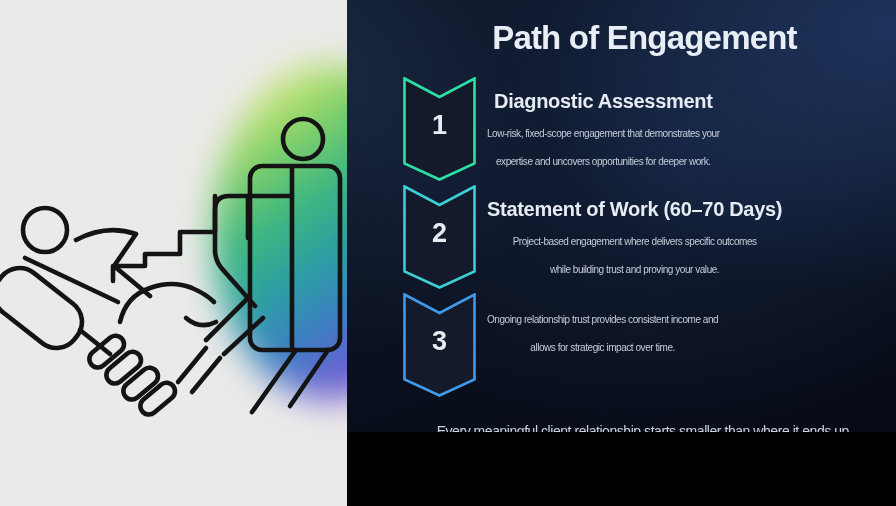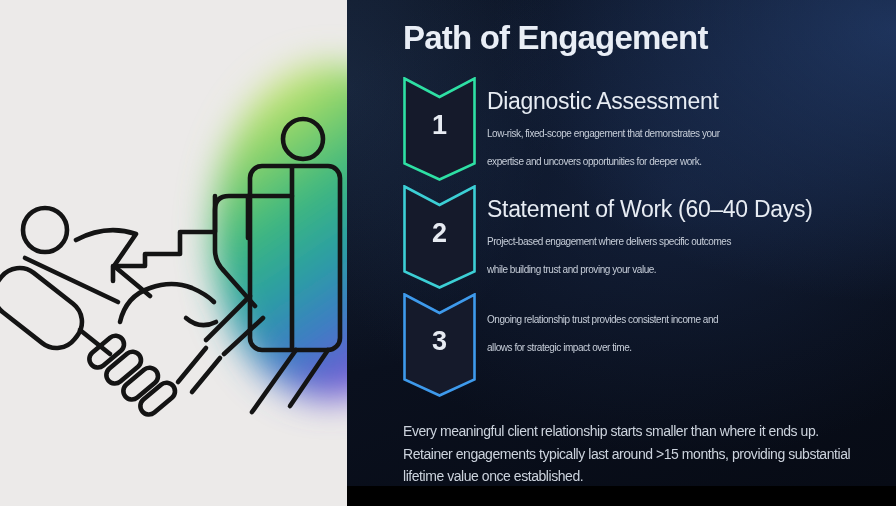--- a/index.html
+++ b/index.html
@@ -8,44 +8,45 @@
     font-family:"Liberation Sans","DejaVu Sans",sans-serif;
   }
   
   .left-panel{
     width:347px;height:506px;flex:0 0 347px;position:relative;overflow:hidden;
     background:#eceae9;
   }
   .left-panel svg{position:absolute;inset:0;}
   
   .right-panel{
-    flex:1;height:486px;box-sizing:border-box;position:relative;overflow:hidden;
+    flex:1;height:432px;box-sizing:border-box;position:relative;overflow:hidden;
     padding:14px 10px 0 56px;
     background:
       radial-gradient(620px 420px at 100% 6%, rgba(45,78,138,.55), rgba(45,78,138,0) 65%),
       radial-gradient(520px 380px at 60% 40%, rgba(34,58,104,.35), rgba(34,58,104,0) 70%),
       radial-gradient(320px 440px at 0% 18%, rgba(58,88,130,.28), rgba(58,88,130,0) 65%),
       linear-gradient(160deg,#0c1424 0%,#0a101e 55%,#070b15 100%);
+    text-align: center;
   }
   .page-title{
     margin:4px 0 0 0;
     font-size:33px;font-weight:800;letter-spacing:-.8px;color:#e9eef6;line-height:40px;
   }
   .steps{margin-top:19px;}
   .step{display:flex;gap:11px;margin-bottom:4px;}
   .badge{position:relative;width:73px;height:104px;flex:0 0 73px;}
   .badge svg{position:absolute;inset:0;display:block;}
   .badge-number{
     position:absolute;left:0;right:0;top:0;height:96px;
     display:flex;align-items:center;justify-content:center;
     font-size:27px;font-weight:700;color:#e7ebf2;
   }
   .step-text{padding-top:13px;}
   .step-title{
-    margin:0 0 8px 0;font-size:23px;font-weight:400;letter-spacing:-.3px;color:#e7ecf3;line-height:22px;
+    margin:0 0 8px 0;font-size:20px;font-weight:700;letter-spacing:-.3px;color:#e7ecf3;line-height:22px;
   }
   .step-desc{
     margin:0;font-size:10px;line-height:28px;letter-spacing:-.45px;color:#c6cdd8;white-space:pre-line;
   }
   .footer-note{
     margin-top:23px;font-size:14px;line-height:22.5px;letter-spacing:-.45px;color:#ccd3dd;white-space:pre-line;
   }
 </style>
 </head>
 <body>
@@ -132,21 +133,21 @@
       </div>
 
       <div class="step">
         <div class="badge">
           <svg viewBox="0 0 73 104" width="73" height="104">
             <polygon points="1.5,1.5 36.5,20 71.5,1.5 71.5,86.5 36.5,102.5 1.5,86.5" fill="#151a2b" stroke-width="2.6" stroke="#3ccfd5"></polygon>
           </svg>
           <span class="badge-number">2</span>
         </div>
         <div class="step-text">
-          <h2 class="step-title">Statement of Work (60–40 Days)</h2>
+          <h2 class="step-title">Statement of Work (60–70 Days)</h2>
           <p class="step-desc">Project-based engagement where delivers specific outcomes
 while building trust and proving your value.</p>
         </div>
       </div>
 
       <div class="step">
         <div class="badge">
           <svg viewBox="0 0 73 104" width="73" height="104">
             <polygon points="1.5,1.5 36.5,20 71.5,1.5 71.5,86.5 36.5,102.5 1.5,86.5" fill="#151a2b" stroke-width="2.6" stroke="#3e9aec"></polygon>
           </svg>

